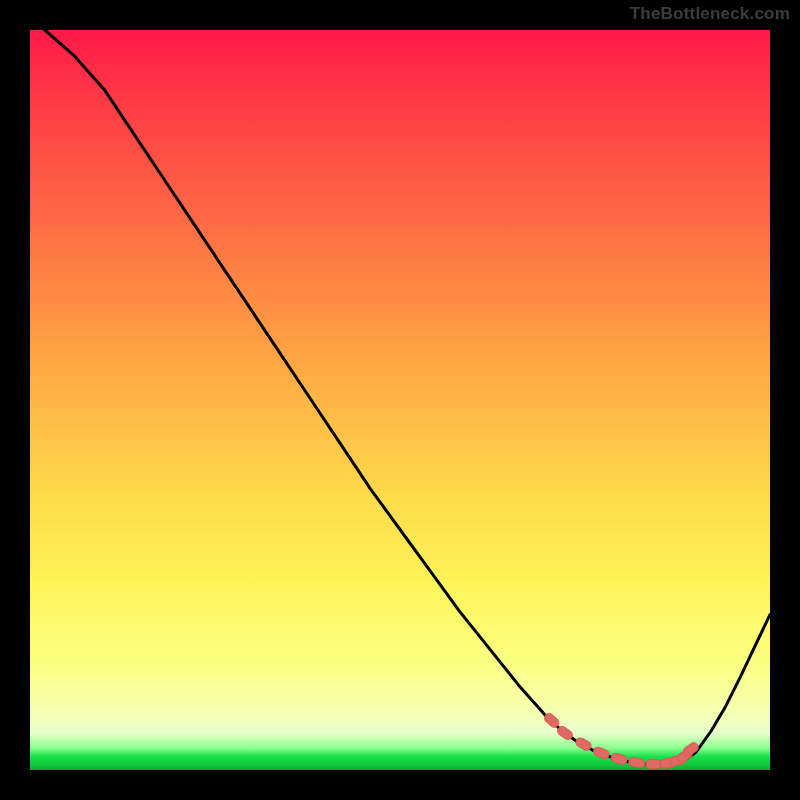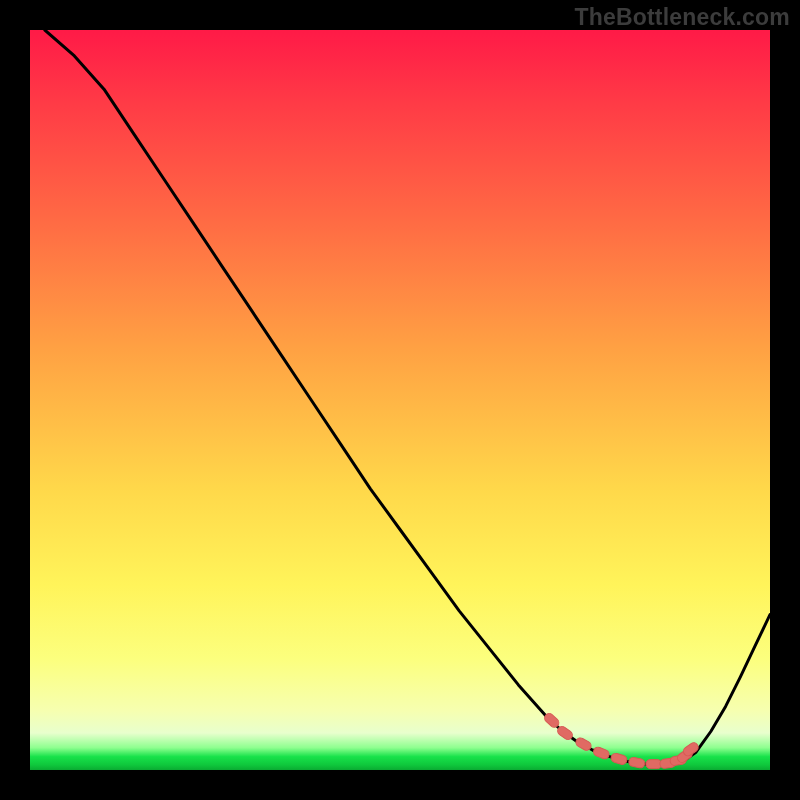--- a/index.html
+++ b/index.html
@@ -15,21 +15,21 @@
     position: relative;
     width: 800px;
     height: 800px;
     background: #000;
   }
   .watermark {
     position: absolute;
     top: 4px;
     right: 10px;
     color: #3c3c3c;
-    font-size: 23px;
+    font-size: 17px;
     font-weight: 600;
     letter-spacing: 0.2px;
     z-index: 50;
   }
   .plot {
     position: absolute;
     left: 30px;
     top: 30px;
     width: 740px;
     height: 740px;

